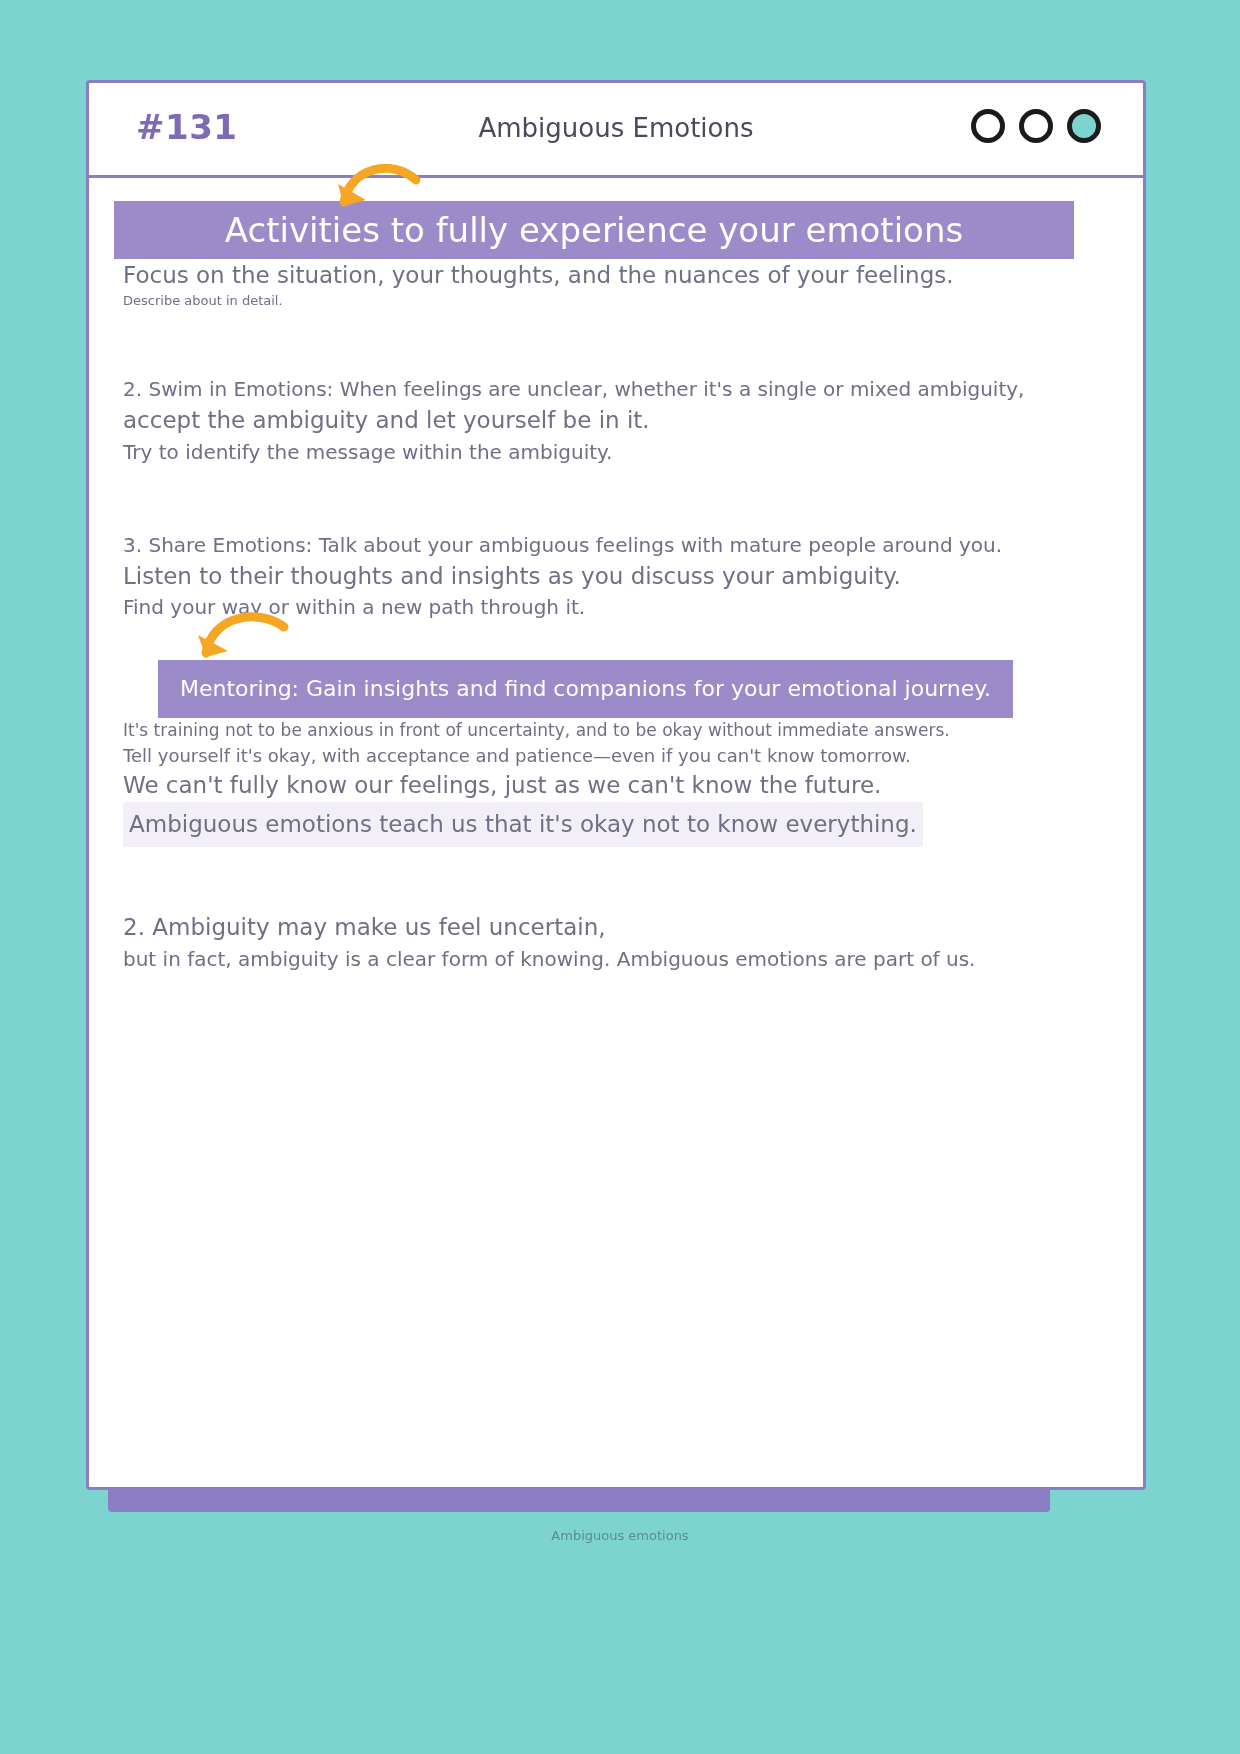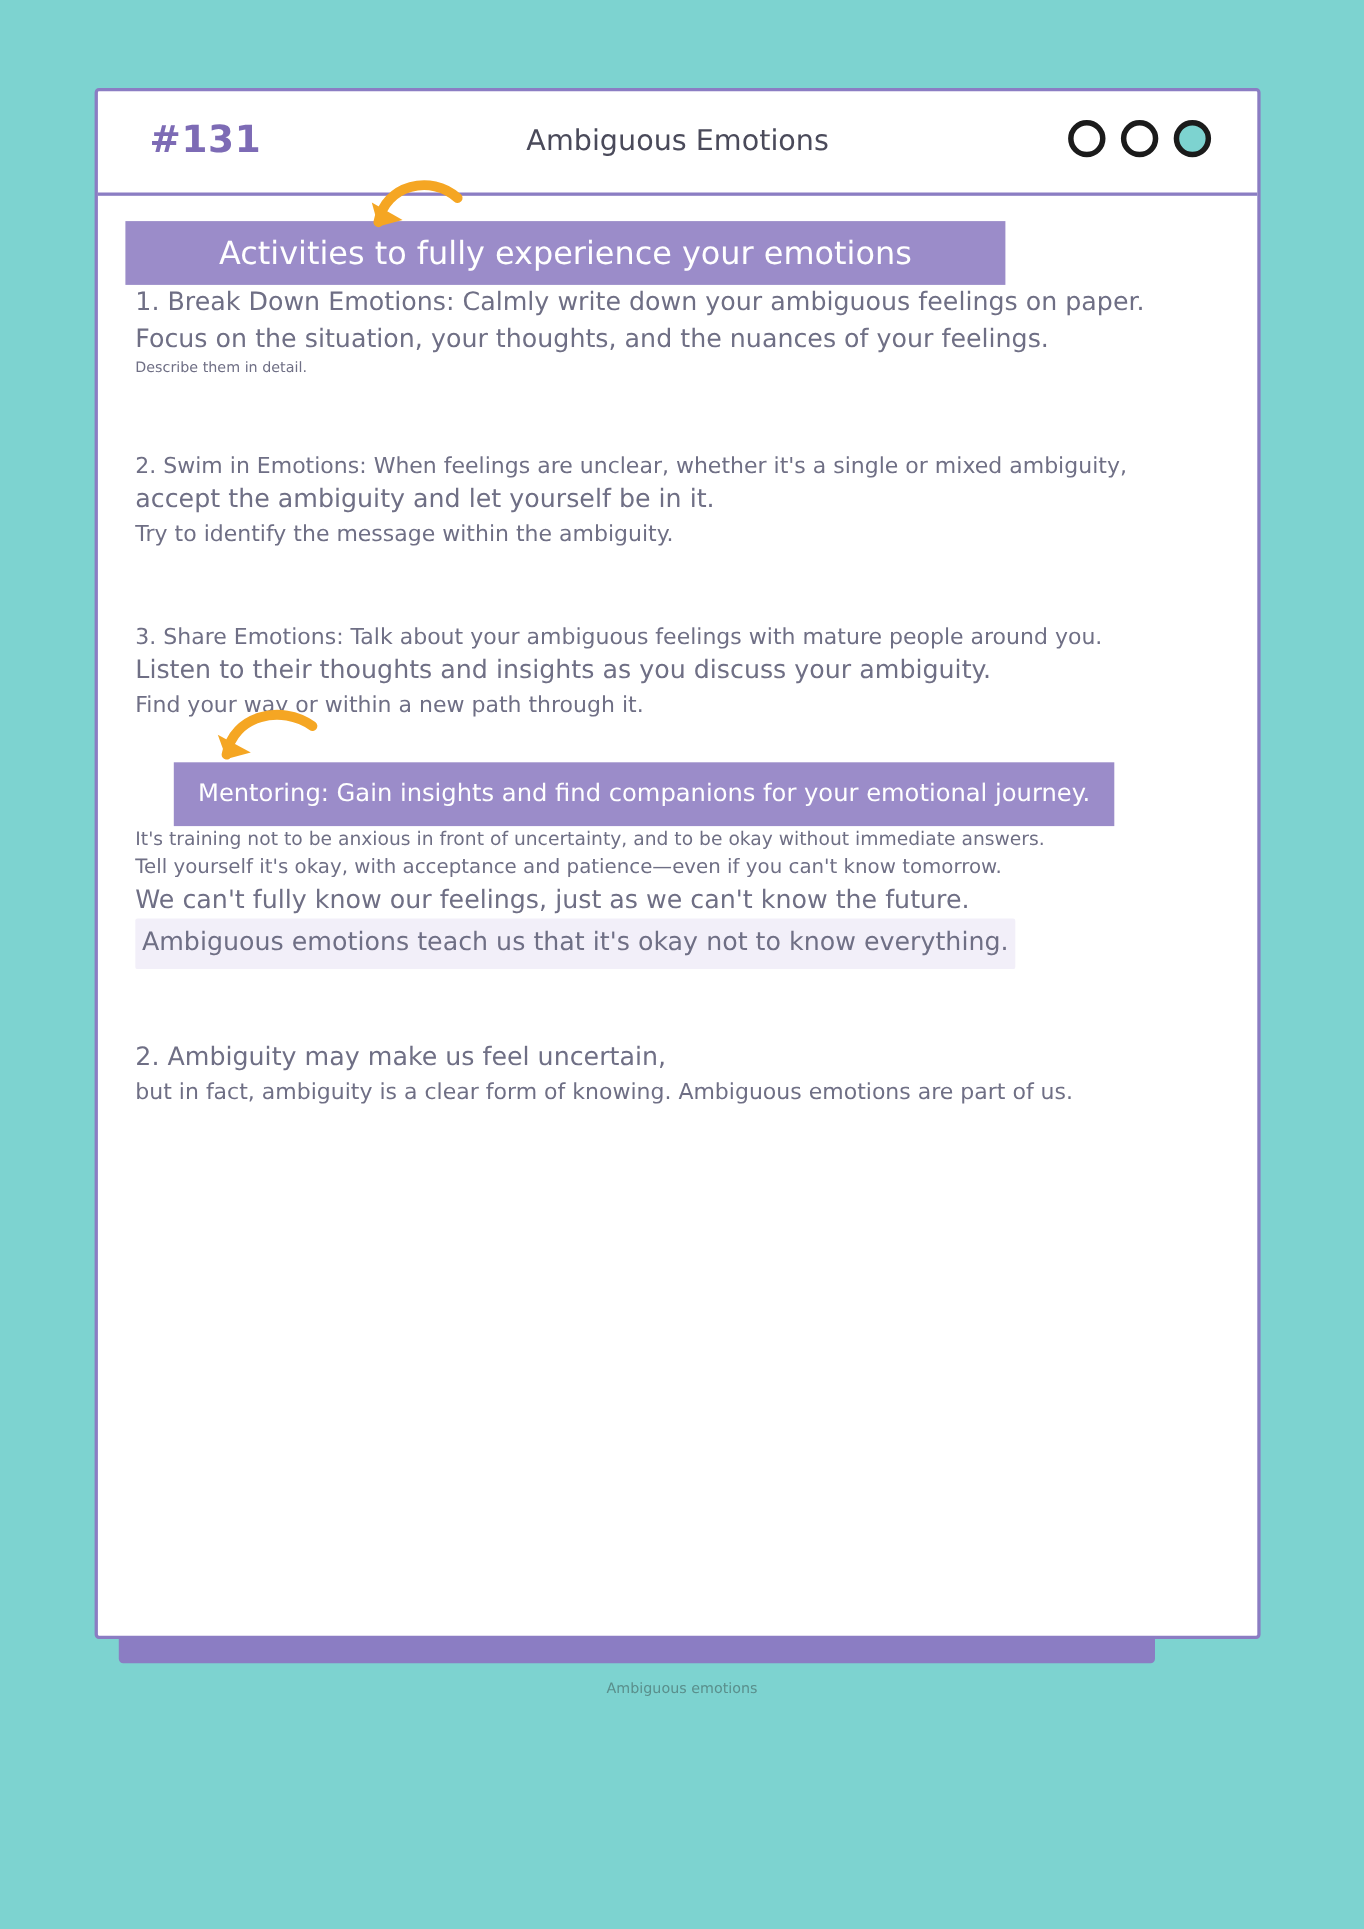--- a/index.html
+++ b/index.html
@@ -85,24 +85,24 @@
   }
   .banner {
     position: relative;
     background: #9b8cc9;
     color: #ffffff;
     box-sizing: border-box;
     margin-left: 44px;
   }
   .banner1 {
     margin: 23px 0 0 25px;
-    width: 800px;
+    width: 960px;
     height: 58px;
     line-height: 58px;
-    font-size: 29px;
+    font-size: 34px;
     text-align: center;
     padding-left: 0;
   }
   .banner1-ext {
     position: absolute;
     left: 218px;
     top: 8px;
     width: 605px;
     height: 68px;
     background: #9b8cc9;
@@ -210,23 +210,22 @@
       <div style="position:relative;">
         <div class="banner1-ext"></div>
         <div class="banner banner1">Activities to fully experience your emotions</div>
         <svg class="arrow1" viewBox="0 0 90 60">
           <path d="M10 46 C 16 12, 58 2, 82 24" stroke="#f5a623" stroke-width="9" fill="none" stroke-linecap="round"></path>
           <path d="M4 28 L 10 50 L 32 44 Z" fill="#f5a623"></path>
         </svg>
       </div>
 
       <div class="lines">
-        <p class="l big">1. Break Down Emotions: Calmly write down your ambiguous feelings on paper.</p>
         <p class="l big">Focus on the situation, your thoughts, and the nuances of your feelings.</p>
-        <p class="l small">Describe them in detail.</p>
+        <p class="l small">Describe about in detail.</p>
         <div class="gap-lg"></div>
         <p class="l med">2. Swim in Emotions: When feelings are unclear, whether it's a single or mixed ambiguity,</p>
         <p class="l big">accept the ambiguity and let yourself be in it.</p>
         <p class="l med">Try to identify the message within the ambiguity.</p>
         <div class="gap-lg"></div>
         <p class="l med">3. Share Emotions: Talk about your ambiguous feelings with mature people around you.</p>
         <p class="l big">Listen to their thoughts and insights as you discuss your ambiguity.</p>
         <p class="l med">Find your way or within a new path through it.</p>
       </div>
 

